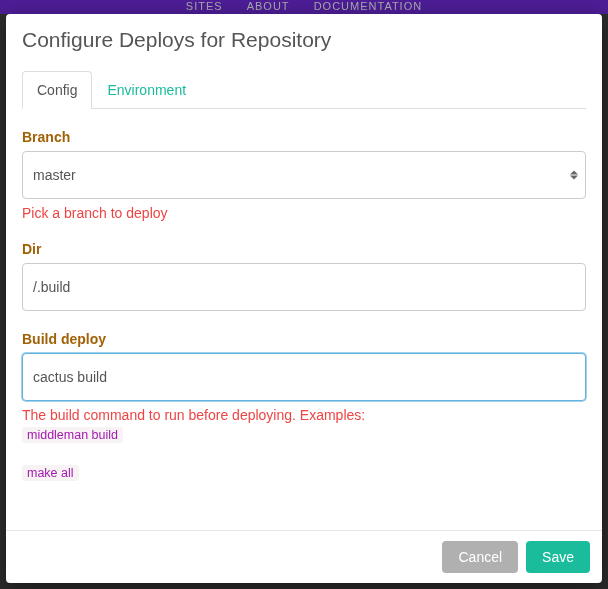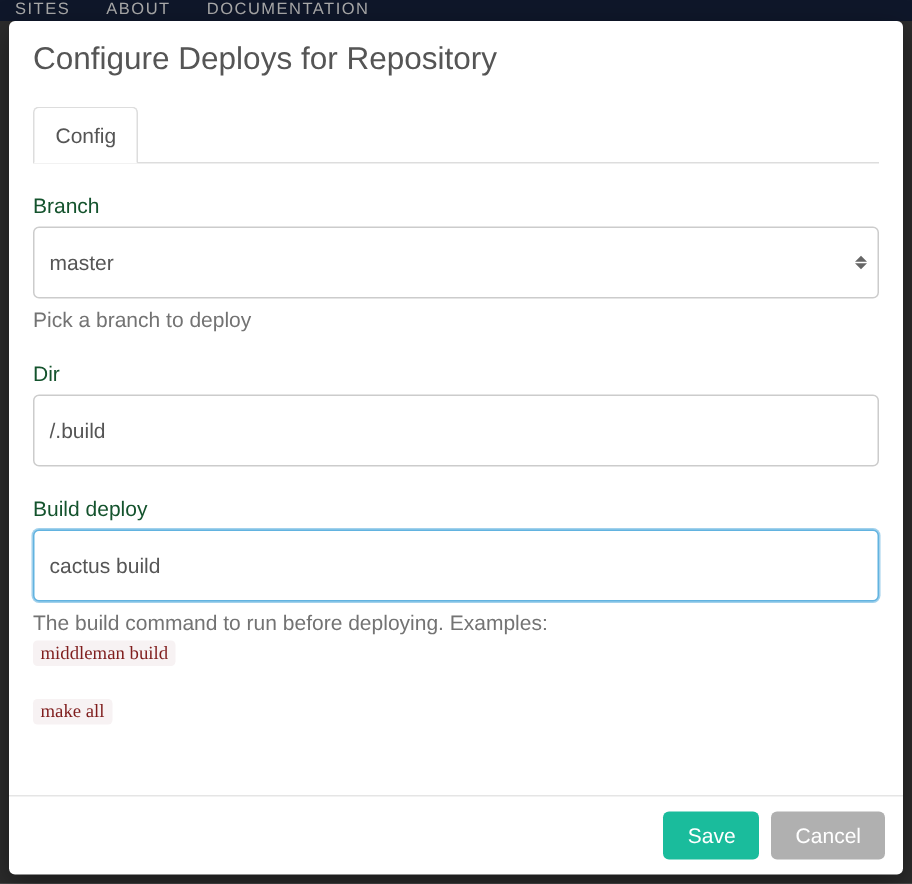--- a/index.html
+++ b/index.html
@@ -4,25 +4,25 @@
 <style>
   * { box-sizing: border-box; margin: 0; padding: 0; }
   html, body { width: 608px; height: 589px; font-family: -apple-system, "Helvetica Neue", Arial, sans-serif; background: #333; overflow: hidden; }
   .backdrop {
     position: absolute; inset: 0;
     background: #2c2c2c;
   }
   .backdrop-nav {
     position: absolute; top: 0; left:0; right:0;
     height: 14px;
-    background: #0f172a;
+    background: #4c1d95;
     color: #aaa;
     font-size: 11px;
     letter-spacing: 1px;
-    text-align: left;
+    text-align: center;
     padding-top: 0px;
     overflow: hidden;
   }
   .backdrop-nav span { margin: 0 10px; }
   .modal {
     position: absolute;
     left: 6px; right: 6px; top: 14px; bottom: 6px;
     background: #fff;
     border-radius: 4px;
     box-shadow: 0 6px 20px rgba(0,0,0,0.4);
@@ -62,22 +62,22 @@
     background: #fff;
     color: #555;
     border-bottom: 1px solid #fff;
   }
   .tab.inactive {
     color: #1abc9c;
   }
   .form-group { margin-top: 20px; }
   .form-label {
     font-size: 14px;
-    font-weight: 400;
-    color: #14532d;
+    font-weight: 700;
+    color: #a16207;
     display: block;
     margin-bottom: 6px;
   }
   .form-select, .form-input {
     width: 100%;
     height: 48px;
     border: 1px solid #ccc;
     border-radius: 4px;
     padding: 0 10px;
     font-size: 14px;
@@ -108,29 +108,29 @@
   }
   .select-caret::before { border-bottom: 4px solid #666; }
   .select-caret::after  { border-top: 4px solid #666; }
   .form-input.focused {
     border-color: #62b3e0;
     box-shadow: 0 0 0 1px rgba(98,179,224,0.6);
     outline: none;
   }
   .help-text {
     font-size: 14px;
-    color: #737373;
+    color: #ef4444;
     margin-top: 6px;
   }
   .code-chip {
     display: inline-block;
-    font-family: Liberation Serif, serif;
+    font-family: Liberation Sans, sans-serif;
     font-size: 12.5px;
     background: #f7f2f3;
-    color: #7f1d1d;
+    color: #a21caf;
     padding: 1px 5px;
     border-radius: 3px;
     margin-top: 4px;
     margin-right: 2px;
   }
   .modal-footer {
     border-top: 1px solid #e5e5e5;
     padding: 10px 12px;
     display: flex;
     justify-content: flex-end;
@@ -161,20 +161,21 @@
 <div class="modal">
 
   <div class="modal-header">
     <h2 class="modal-title">Configure Deploys for Repository</h2>
   </div>
 
   <div class="modal-body">
 
     <div class="tabs">
       <div class="tab active">Config</div>
+      <div class="tab inactive">Environment</div>
     </div>
 
     <div class="form-group">
       <label class="form-label">Branch</label>
       <div class="form-select-wrap">
         <select class="form-select">
           <option>master</option>
         </select>
         <span class="select-caret"></span>
       </div>
@@ -193,17 +194,17 @@
       <div>
         <span class="code-chip">middleman build</span><br>
         <br>
         <span class="code-chip">make all</span>
       </div>
     </div>
 
   </div>
 
   <div class="modal-footer">
+    <button class="btn btn-secondary">Cancel</button>
     <button class="btn btn-primary">Save</button>
-    <button class="btn btn-secondary">Cancel</button>
   </div>
 
 </div>
 
 </body></html>

